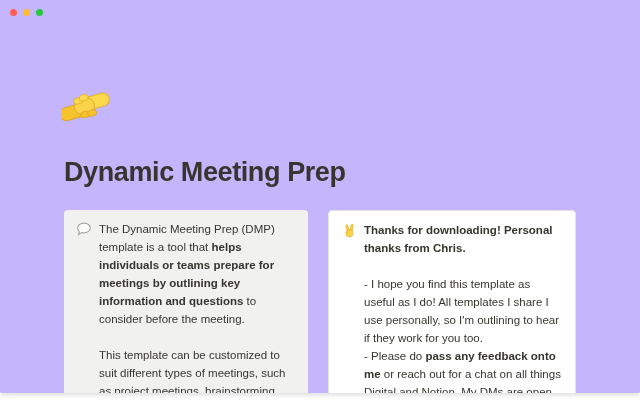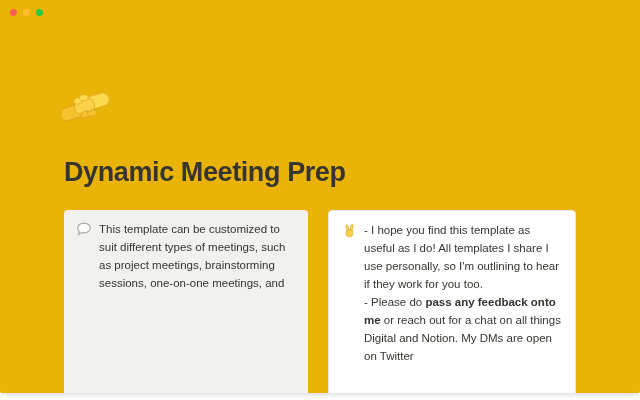--- a/index.html
+++ b/index.html
@@ -4,21 +4,21 @@
 <style>
   html,body{margin:0;padding:0;}
   body{
     width:640px;height:400px;position:relative;overflow:hidden;
     background:#ffffff;
     font-family:"Liberation Sans",sans-serif;
     -webkit-font-smoothing:antialiased;
   }
   .window{
     position:absolute;top:0;left:0;width:640px;height:393px;
-    background:#eab308;border-radius:0 0 2px 2px;
+    background:#c4b5fd;border-radius:0 0 2px 2px;
     box-shadow:0 2px 5px rgba(0,0,0,.14);
     overflow:hidden;
   }
   
   .dots{position:absolute;top:9px;left:10px;display:flex;gap:6px;}
   .dot{width:7px;height:7px;border-radius:50%;}
   
   .page-icon{position:absolute;left:62px;top:84px;width:48px;height:44px;}
   .page-icon svg{display:block;width:48px;height:44px;}
   
@@ -74,33 +74,35 @@
 
   <div class="columns">
 
     <div class="callout callout-left">
       <span class="icon">
         <svg viewBox="0 0 20 20" width="16" height="16">
           <path d="M10 2.6c4.4 0 7.9 2.7 7.9 6.1 0 3.4-3.5 6.1-7.9 6.1-.9 0-1.8-.1-2.6-.3L3.2 16.8l1.1-3.2C2.9 12.5 2.1 10.7 2.1 8.7 2.1 5.3 5.6 2.6 10 2.6z" fill="#fdfdfc" stroke="#a5a49f" stroke-width="1.4"></path>
         </svg>
       </span>
       <div class="text">
+        <div class="para"><span>The Dynamic Meeting Prep (DMP) template is a tool that </span><span class="bold">helps individuals or teams prepare for meetings by outlining key information and questions</span><span> to consider before the meeting.</span></div>
         <div class="para"><span>This template can be customized to suit different types of meetings, such as project meetings, brainstorming sessions, one-on-one meetings, and</span></div>
       </div>
     </div>
 
     <div class="callout callout-right">
       <span class="icon">
         <svg viewBox="0 0 20 20" width="15" height="15">
           <path d="M7 11 5.1 4.2c-.25-.95.35-1.75 1.2-1.75.75 0 1.25.45 1.45 1.2L9.4 9.6z" fill="#fbd249" stroke="#dca423" stroke-width="0.8"></path>
           <path d="M10.6 9.6 12.1 3c.2-.9.95-1.4 1.75-1.2.85.2 1.3 1 1.1 1.9L13.4 11z" fill="#fbd249" stroke="#dca423" stroke-width="0.8"></path>
           <rect x="5.4" y="9.2" width="9" height="9" rx="3.6" fill="#fbd249" stroke="#dca423" stroke-width="0.8"></rect>
           <path d="M5.6 12.2h2.2" stroke="#dca423" stroke-width="0.7" fill="none"></path>
         </svg>
       </span>
       <div class="text">
+        <div class="para"><span class="bold">Thanks for downloading! Personal thanks from Chris.</span></div>
         <div class="para"><span>- I hope you find this template as useful as I do! All templates I share I use personally, so I'm outlining to hear if they work for you too.
 - Please do </span><span class="bold">pass any feedback onto me</span><span> or reach out for a chat on all things Digital and Notion. My DMs are open on Twitter </span></div>
       </div>
     </div>
 
   </div>
 </div>
 
 </body></html>

